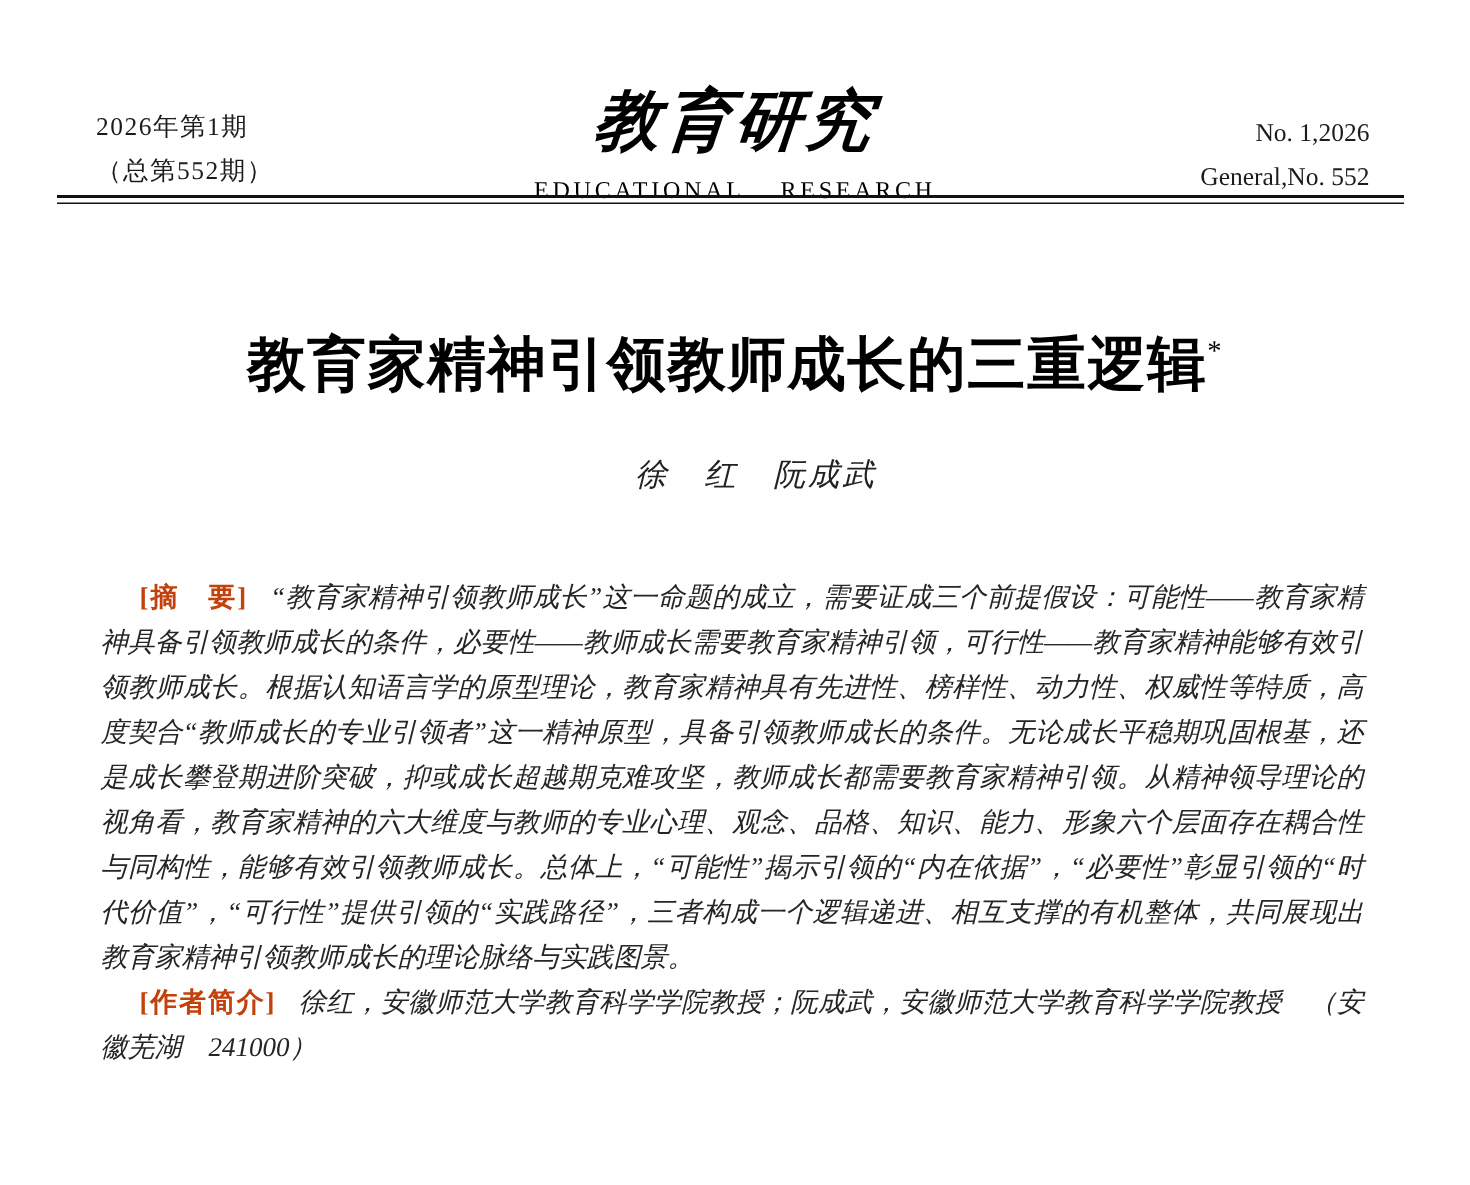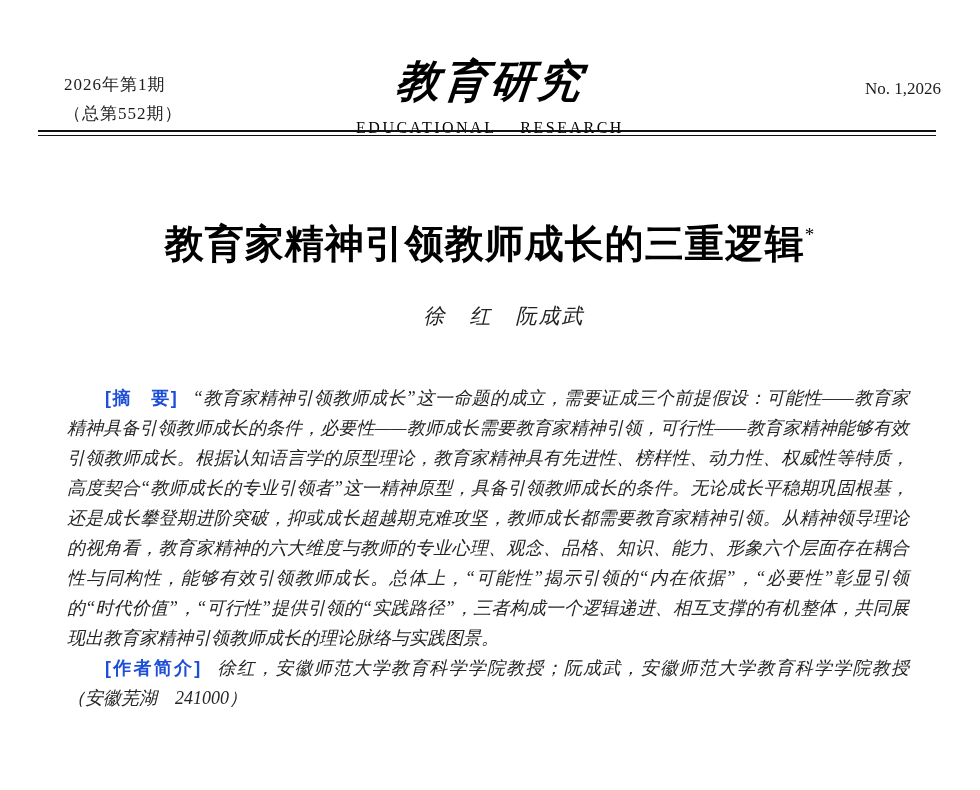--- a/index.html
+++ b/index.html
@@ -15,21 +15,21 @@
     margin: 0 auto;
   }
 
   
   .journal-header { position: absolute; top: 58px; left: 0; right: 0; height: 70px; }
   .issue-left {
     position: absolute; left: 64px; top: 12px;
     font-size: 17px; line-height: 29px; letter-spacing: 1px;
   }
   .issue-right {
-    position: absolute; right: 39px; top: 16px;
+    position: absolute; right: 67px; top: 16px;
     font-size: 17px; line-height: 29px; text-align: right;
   }
   .logo { position: absolute; left: 0; right: 0; top: 0; text-align: center; }
   .calligraphy {
     font-family: "DejaVu Serif", serif;
     font-size: 44px; line-height: 46px;
     font-weight: bold; font-style: italic;
     letter-spacing: 3px;
     transform: skewX(-5deg);
     color: #000;
@@ -71,44 +71,44 @@
   
   .front-matter {
     position: absolute; top: 383px; left: 67px; width: 842px;
     font-size: 18px; line-height: 30px;
     text-align: justify;
     color: #252525;
   }
   .para { text-indent: 26px; }
   .kai { font-style: italic; }
   .label {
-    font-family: Liberation Sans, sans-serif;
+    font-family: Liberation Serif, serif;
     font-weight: bold; font-style: normal;
     letter-spacing: 1px;
-    color: #1d4ed8;
+    color: #c2410c;
     margin-right: 15px;
-    margin-left: 12px;
   }
 </style>
 </head>
 <body>
 
 <div class="page">
 
   <div class="journal-header">
     <div class="issue-left">
       <div>2026年第1期</div>
       <div>（总第552期）</div>
     </div>
     <div class="logo">
       <div class="calligraphy">教育研究</div>
       <div class="english-name">EDUCATIONAL RESEARCH</div>
     </div>
     <div class="issue-right">
       <div>No. 1,2026</div>
+      <div>General,No. 552</div>
     </div>
   </div>
 
   <div class="double-rule"></div>
 
   <h1 class="title"><span>教育家精神引领教师成长的三重逻辑</span><sup>*</sup></h1>
 
   <div class="authors">徐　红　阮成武</div>
 
   <div class="front-matter">

